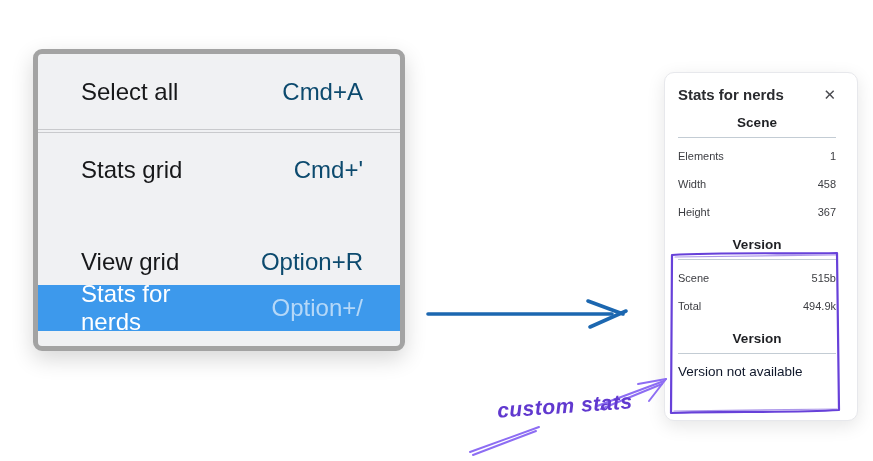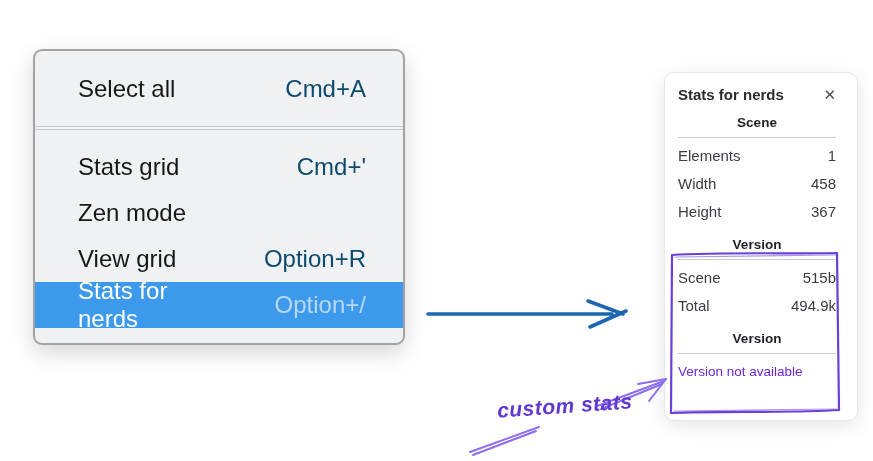--- a/index.html
+++ b/index.html
@@ -13,21 +13,21 @@
     overflow: hidden;
   }
 
   
   .menu {
     position: absolute;
     left: 33px;
     top: 49px;
     width: 372px;
     background: #f0f1f3;
-    border: 2px solid #a3a3a3;
+    border: 5px solid #a3a3a3;
     border-radius: 9px;
     box-shadow: 0 8px 22px rgba(0,0,0,0.16);
     padding: 15px 0;
   }
   .menu-row {
     height: 46px;
     display: flex;
     align-items: center;
     justify-content: space-between;
     padding: 0 37px 0 43px;
@@ -85,26 +85,26 @@
     line-height: 19px;
   }
   .sec-hr {
     border: none;
     border-top: 1px solid #c3ccd4;
     margin: 5px 0 4px 0;
   }
   .stat-row {
     display: flex;
     justify-content: space-between;
-    font-size: 15px;
+    font-size: 11px;
     line-height: 28px;
     color: #3c3d42;
     gap: 28px;
   }
-  .version-note { font-size: 13.5px; line-height: 28px; color: #6d28d9; }
+  .version-note { font-size: 13.5px; line-height: 28px; color: #0f172a; }
 
   
   #overlay {
     position: absolute;
     left: 0; top: 0;
     width: 873px;
     height: 461px;
     pointer-events: none;
   }
   .custom-stats-label {
@@ -129,21 +129,20 @@
     <div class="menu-row">
       <span>Select all</span>
       <span class="shortcut">Cmd+A</span>
     </div>
     <div class="menu-sep"></div>
     <div class="menu-row">
       <span>Stats grid</span>
       <span class="shortcut">Cmd+'</span>
     </div>
     <div class="menu-row">
-      <span>Zen mode</span>
     </div>
     <div class="menu-row">
       <span>View grid</span>
       <span class="shortcut">Option+R</span>
     </div>
     <div class="menu-row selected">
       <span>Stats for nerds</span>
       <span class="shortcut">Option+/</span>
     </div>
   </div>

